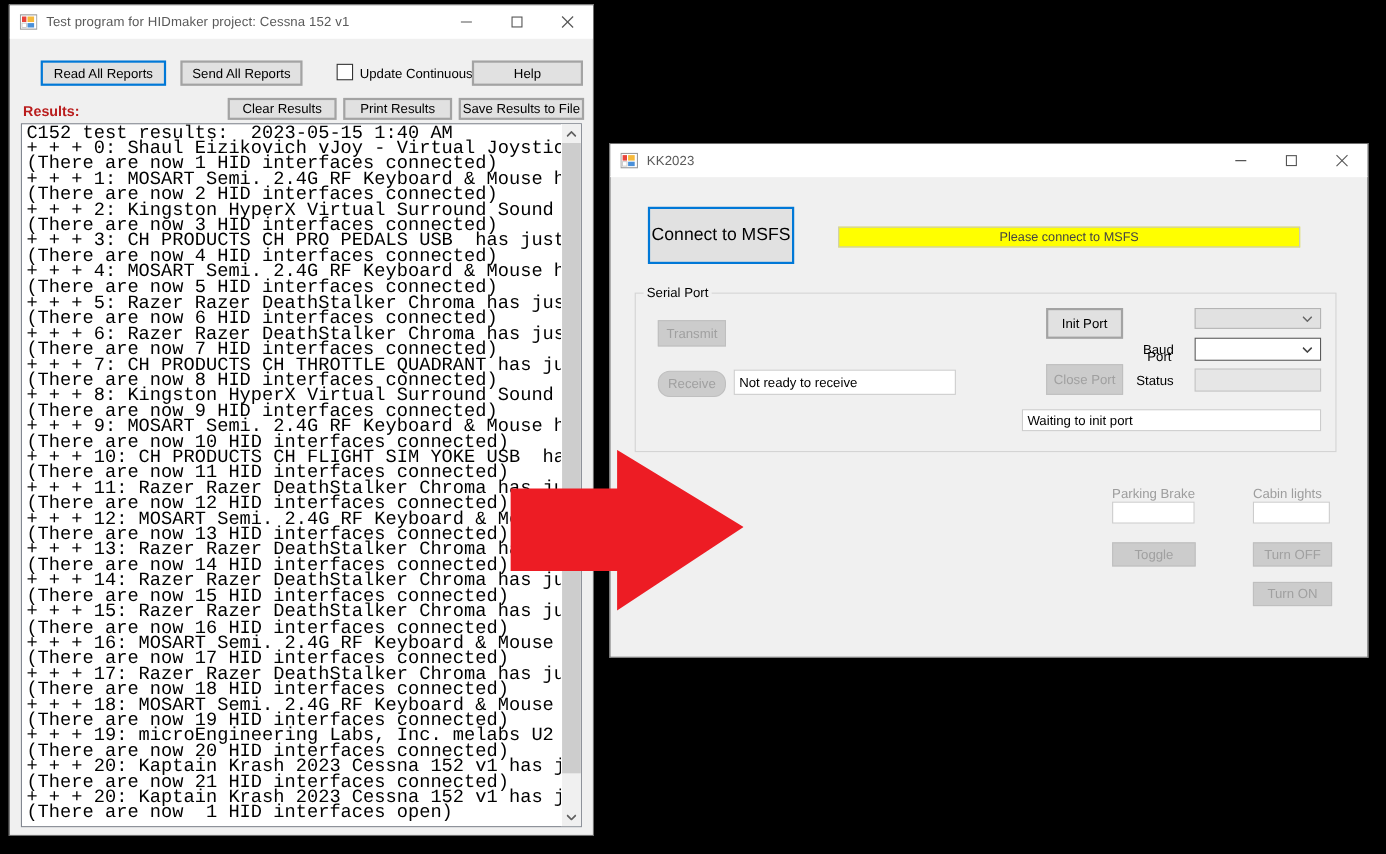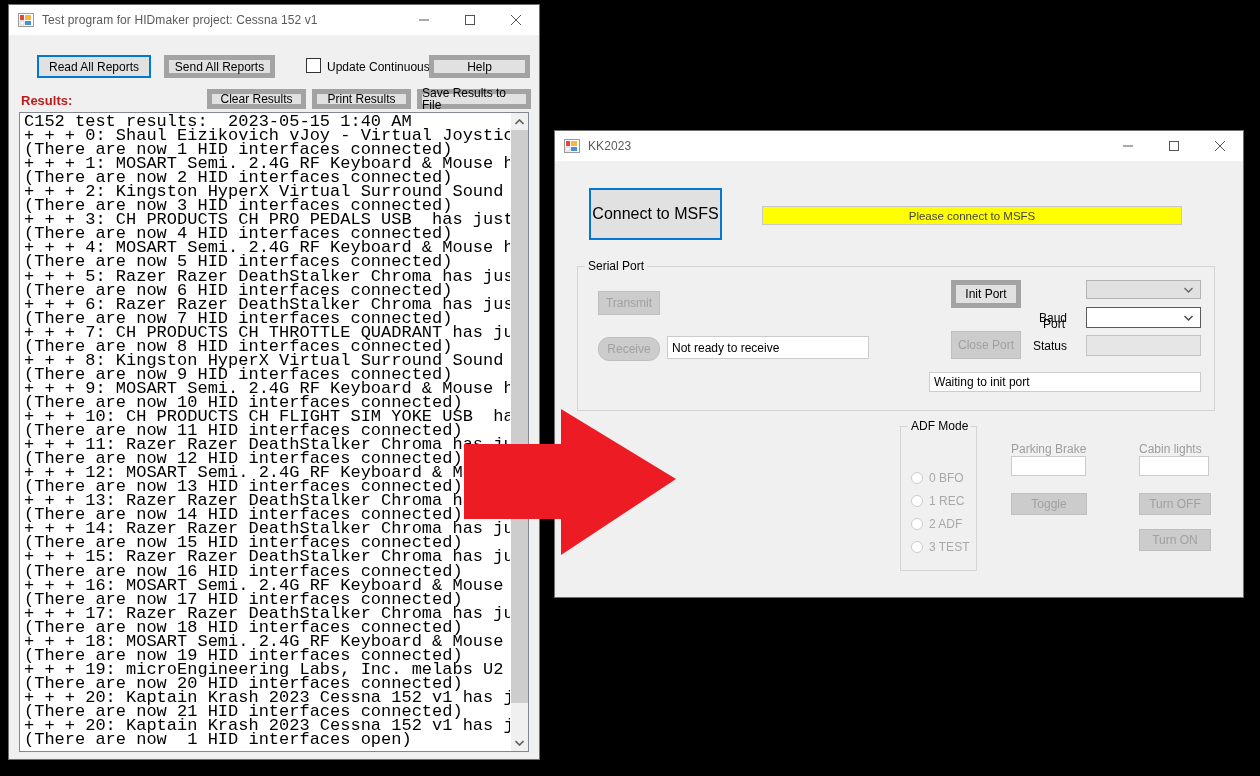--- a/index.html
+++ b/index.html
@@ -52,21 +52,21 @@
     display: flex;
     align-items: center;
     justify-content: center;
     flex: 0 0 auto;
   }
   .win-btn svg { display: block; }
 
   
   .btn {
     background: #e1e1e1;
-    border: 5px solid #a3a3a3;
+    border: 2px solid #a3a3a3;
     box-sizing: border-box;
     font-family: "Liberation Sans", sans-serif;
     font-size: 12px;
     color: #000000;
     display: flex;
     align-items: center;
     justify-content: center;
     position: absolute;
     padding: 0;
     line-height: 1;
@@ -452,39 +452,20 @@
           </svg>
       </span>
     </div>
 
     <div class="label" style="left:455px; top:72px;">Status</div>
     <div class="textbox readonly-grey" style="left:508px; top:68px; width:115px; height:21px;"></div>
 
     <div class="textbox" style="left:351px; top:105px; width:272px; height:20px;">Waiting to init port</div>
   </div>
 
-  <div class="groupbox" id="gb-adf">
-    <span class="gb-title">ADF Mode</span>
-    <div class="radio" style="left:10px; top:44px;">
-      <span class="dot"></span>
-      <span class="rlabel">0 BFO</span>
-    </div>
-    <div class="radio" style="left:10px; top:67px;">
-      <span class="dot"></span>
-      <span class="rlabel">1 REC</span>
-    </div>
-    <div class="radio" style="left:10px; top:90px;">
-      <span class="dot"></span>
-      <span class="rlabel">2 ADF</span>
-    </div>
-    <div class="radio" style="left:10px; top:113px;">
-      <span class="dot"></span>
-      <span class="rlabel">3 TEST</span>
-    </div>
-  </div>
 
   <div class="label dim" style="left:456px; top:311px;">Parking Brake</div>
   <div class="textbox" style="left:456px; top:325px; width:75px; height:20px;"></div>
   <div class="btn disabled" style="left:456px; top:362px; width:76px; height:22px;">Toggle</div>
 
   <div class="label dim" style="left:584px; top:311px;">Cabin lights</div>
   <div class="textbox" style="left:584px; top:325px; width:70px; height:20px;"></div>
   <div class="btn disabled" style="left:584px; top:362px; width:72px; height:22px;">Turn OFF</div>
   <div class="btn disabled" style="left:584px; top:398px; width:72px; height:22px;">Turn ON</div>
 </div>

